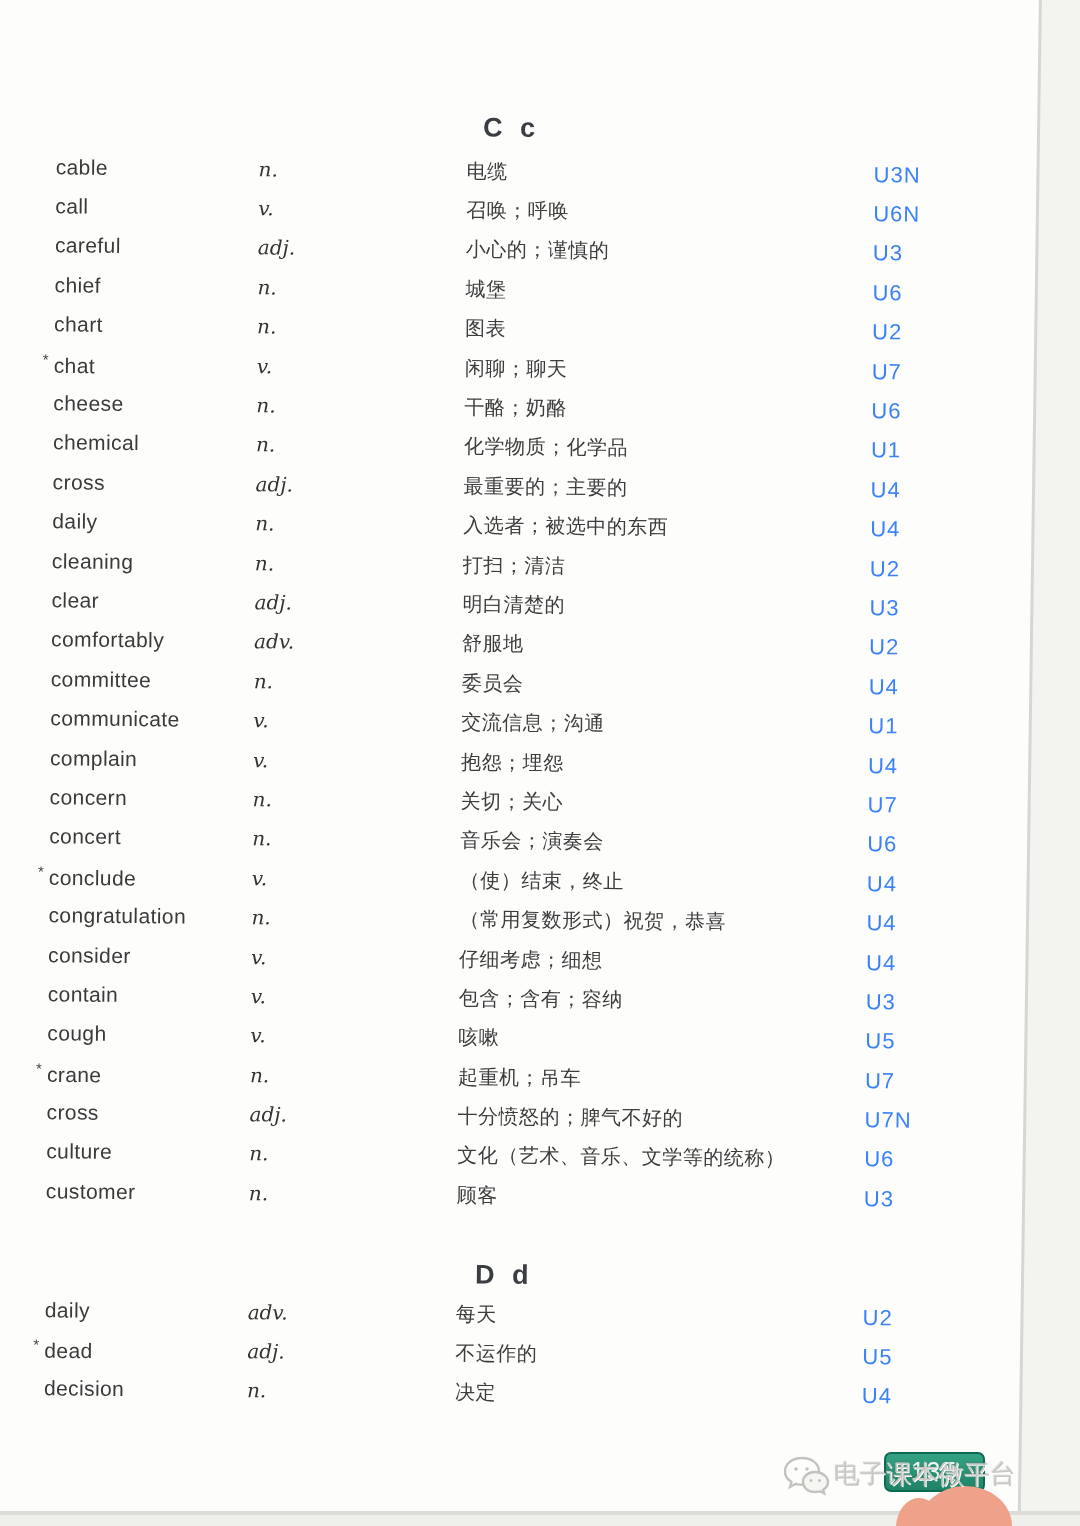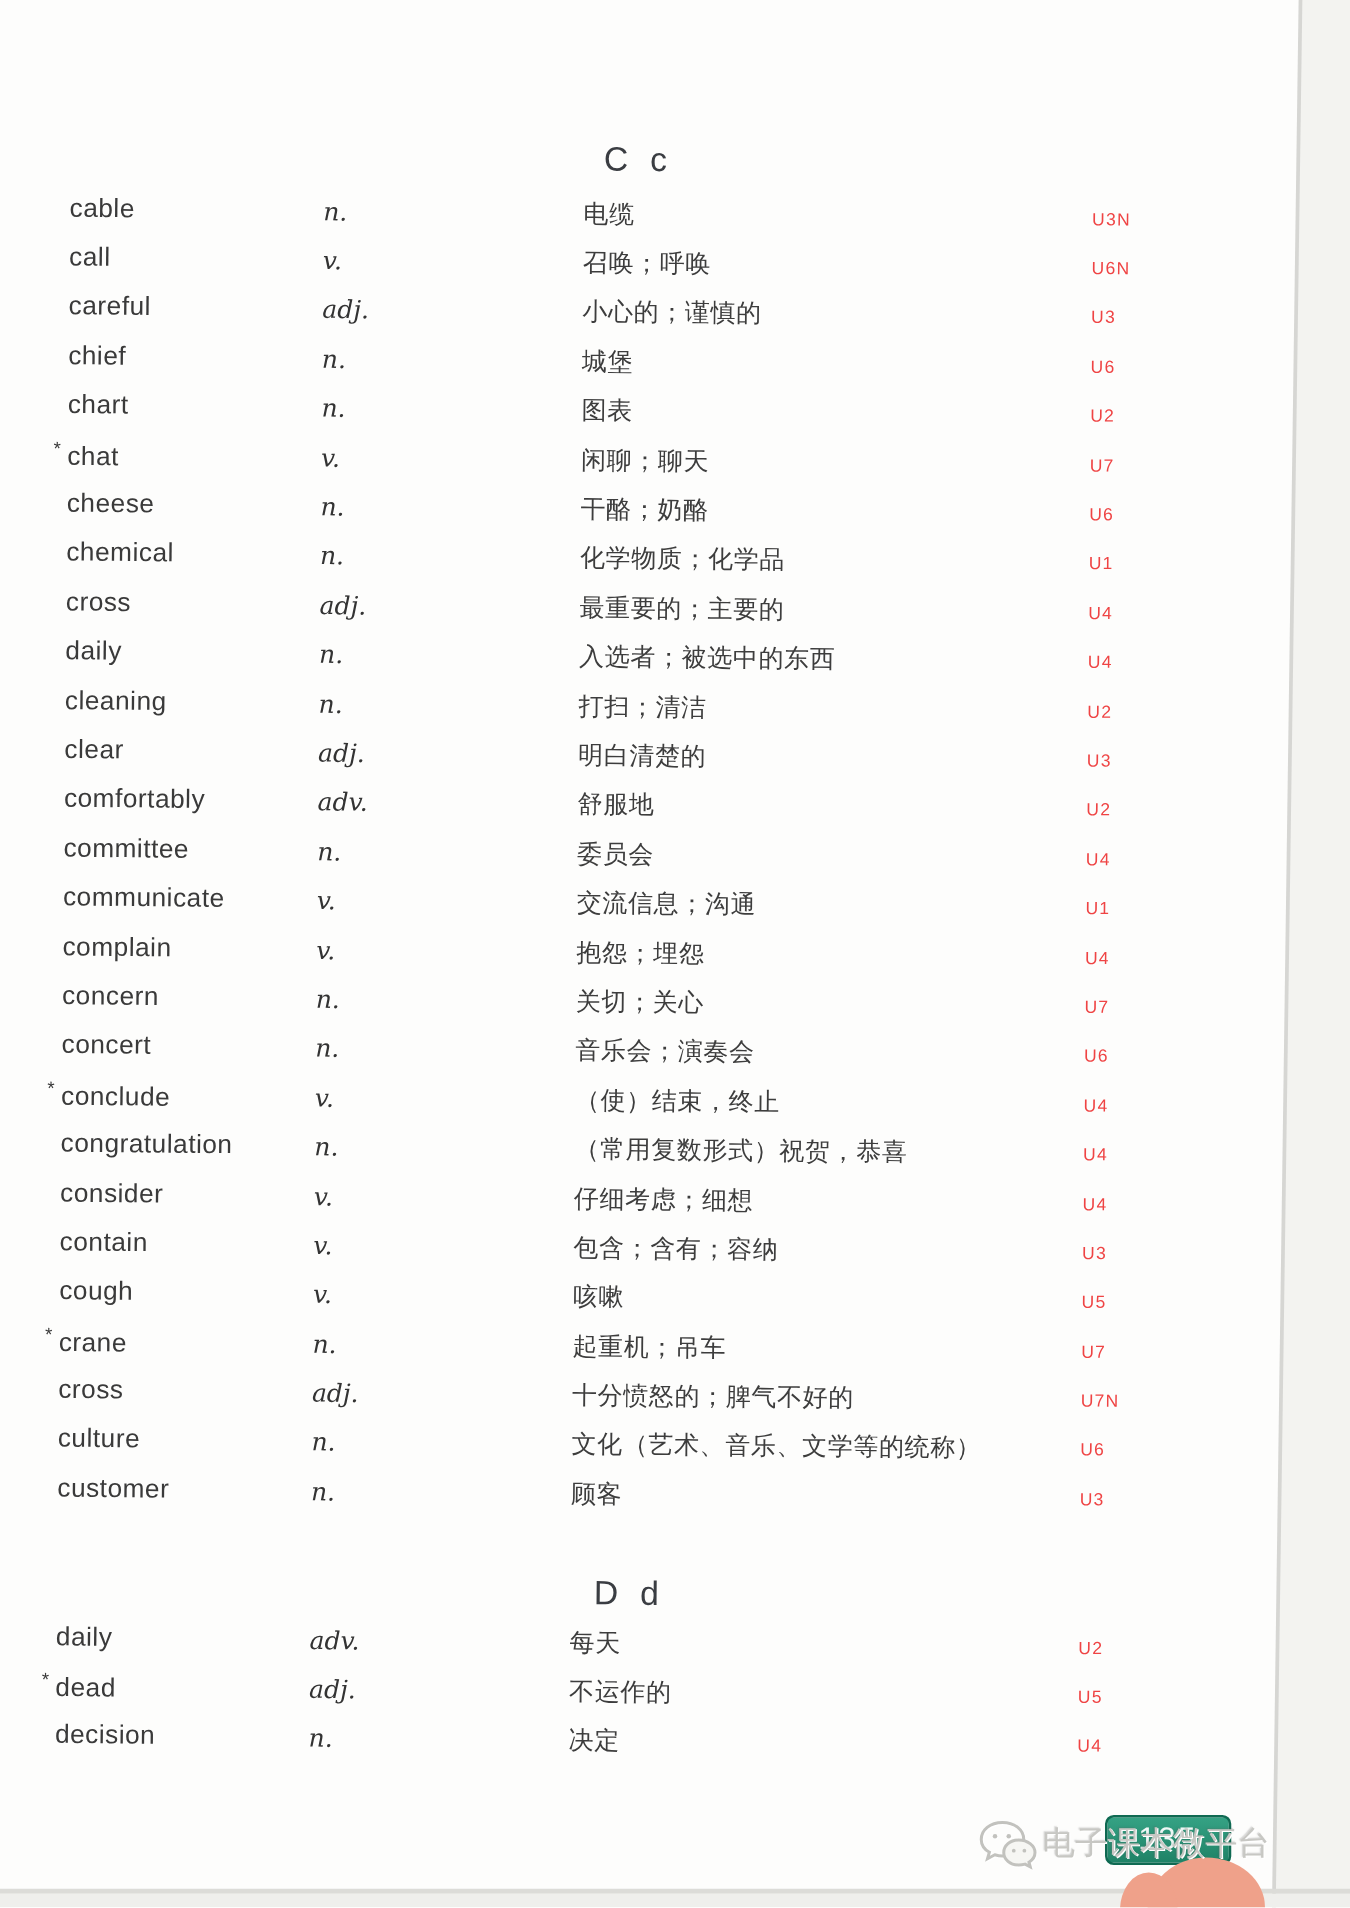--- a/index.html
+++ b/index.html
@@ -3,38 +3,38 @@
 <meta charset="utf-8">
 <style>
   html,body{margin:0;padding:0;background:#ffffff;}
   body{width:1080px;height:1526px;overflow:hidden;position:relative;
        font-family:"Liberation Sans","DejaVu Sans",sans-serif;}
   .page{position:absolute;inset:0;background:#fdfdfc;overflow:hidden;}
 
   
   .content{position:absolute;inset:0;transform:rotate(0.55deg);transform-origin:540px 763px;}
 
-  .section-heading{position:absolute;font-size:27px;font-weight:normal;color:#3a3d42;
+  .section-heading{position:absolute;font-size:27px;font-weight:bold;color:#3a3d42;
        letter-spacing:5px;}
   .heading-c{top:113px;left:477px;}
   .heading-d{top:1260px;left:468px;margin-left:12px;}
 
   .rows{position:absolute;left:0;width:1080px;}
   .rows-c{top:152px;}
   .rows-d{top:1295px;}
   .row{position:relative;height:39.4px;}
   .cell{position:absolute;top:50%;transform:translateY(-50%);white-space:nowrap;color:#3c3c3c;}
   .cell-word{left:50px;font-size:21px;letter-spacing:0.4px;color:#3a3a3a;}
   .star{display:inline-block;width:11px;margin-left:-11px;vertical-align:super;
         font-size:15px;color:#3a3a3a;}
   .cell-pos{left:253px;font-family:"DejaVu Serif","Liberation Serif",serif;
         font-style:italic;font-size:20px;color:#333;}
   .cell-meaning{left:461px;font-size:20px;color:#3d3d3d;letter-spacing:0.5px;
         font-family:"DejaVu Sans","Liberation Sans",sans-serif;}
-  .cell-unit{left:868px;font-size:14px;letter-spacing:1px;color:#ef4444;}
+  .cell-unit{left:868px;font-size:22px;letter-spacing:1px;color:#3b82f6;}
 
   
   .edge-line{position:absolute;left:1028px;top:-20px;width:3px;height:1600px;
         background:#d6d6d3;transform:rotate(0.8deg);z-index:3;}
   .edge-strip{position:absolute;left:1030px;top:-20px;width:70px;height:1600px;
         background:#f3f3f0;transform:rotate(0.8deg);z-index:2;}
   
   .bottom-line{position:absolute;left:0;top:1511px;width:1080px;height:4px;
         background:#dcdcd8;z-index:4;}
   .bottom-strip{position:absolute;left:0;top:1515px;width:1080px;height:11px;

